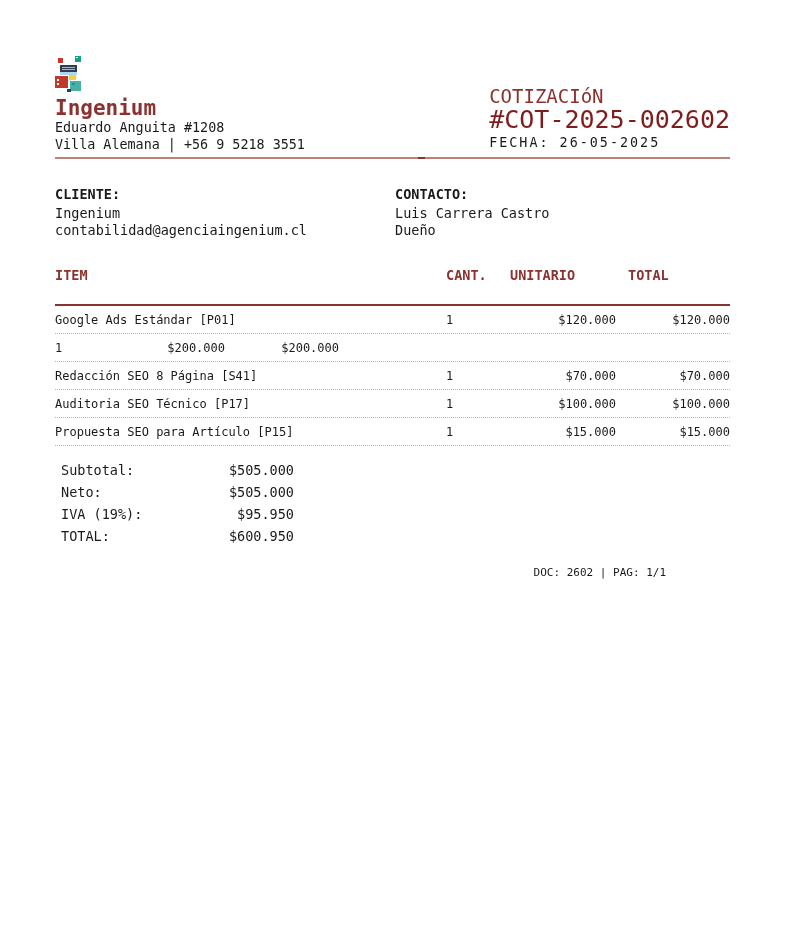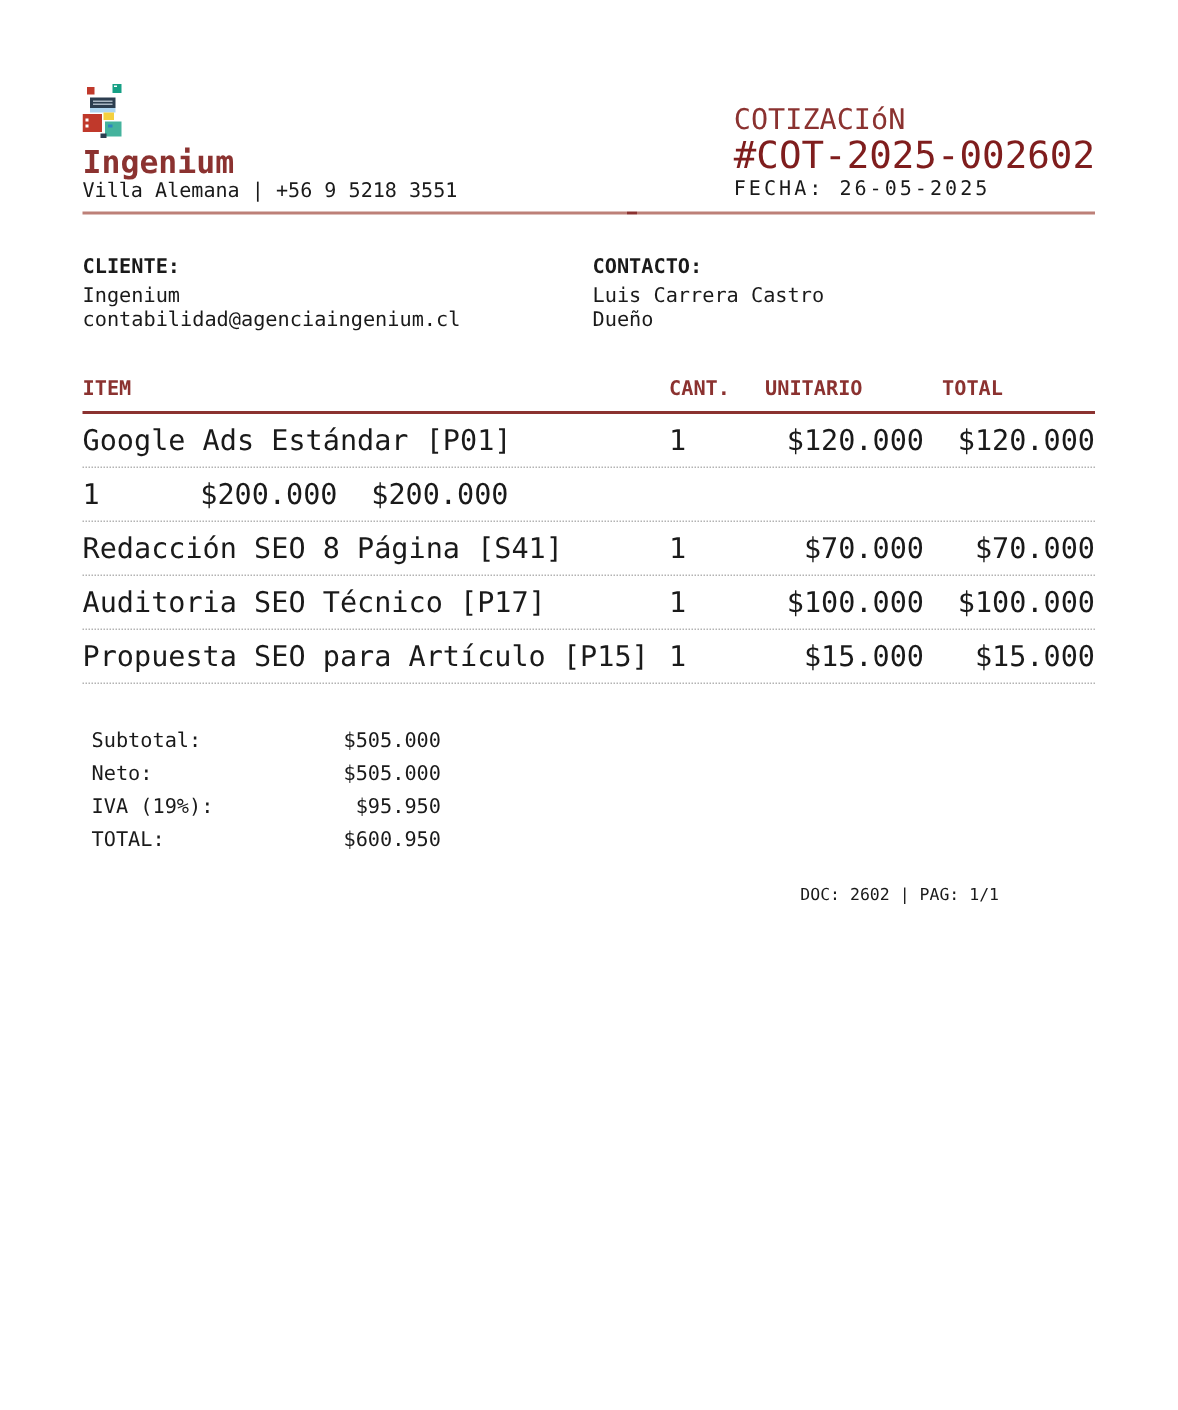--- a/index.html
+++ b/index.html
@@ -33,37 +33,37 @@
   .meta { display: flex; margin-top: 27px; }
   .meta-col { font-size: 13.5px; }
   .meta-col.first { width: 340px; }
   .meta-label { font-weight: bold; margin-bottom: 3px; }
   .meta-line { line-height: 16.5px; }
 
   
   .items { margin-top: 29px; }
   .thead {
     display: flex; color: #8B3230; font-weight: bold; font-size: 13.5px;
-    padding-bottom: 7px; border-bottom: 2px solid #8B3230;
+    padding-bottom: 21px; border-bottom: 2px solid #8B3230;
   }
   .trow {
-    display: flex; font-size: 19px;
+    display: flex; font-size: 12px;
     padding: 7px 0 6px 0;
     border-bottom: 1px dotted #b3b3b3;
   }
   .c-item  { flex: 1; }
   .c-qty   { width: 64px; text-align: left; }
   .c-unit  { width: 106px; }
   .c-total { width: 114px; }
   .thead .c-unit  { text-align: left; }
   .thead .c-total { text-align: left; padding-left: 12px; }
   .trow .c-unit, .trow .c-total { text-align: right; }
 
   
-  .totals { margin-top: 27px; margin-left: 6px; width: 233px; font-size: 13.5px; }
+  .totals { margin-top: 13px; margin-left: 6px; width: 233px; font-size: 13.5px; }
   .total-row { display: flex; justify-content: space-between; line-height: 22px; }
 
   
   .footer { margin-top: 19px; text-align: right; padding-right: 64px; font-size: 11px; color: #1a1a1a; }
 </style>
 </head>
 <body>
 
 <div class="page">
 
@@ -79,20 +79,21 @@
         <rect x="5" y="16" width="17" height="3" fill="#aed6f1"></rect>
         <rect x="0" y="20" width="13" height="12" fill="#c0392b"></rect>
         <rect x="2" y="23" width="2" height="2" fill="#ffffff"></rect>
         <rect x="2" y="27" width="2" height="2" fill="#ffffff"></rect>
         <rect x="14" y="19" width="7" height="5" fill="#f4d03f"></rect>
         <rect x="15" y="25" width="11" height="10" fill="#45b39d"></rect>
         <rect x="17" y="27" width="3" height="2" fill="#2e86c1"></rect>
         <rect x="12" y="33" width="4" height="3" fill="#2c3e50"></rect>
       </svg>
       <div class="company-name">Ingenium</div>
+      <div class="company-line">Eduardo Anguita #1208</div>
       <div class="company-line">Villa Alemana | +56 9 5218 3551</div>
     </div>
     <div class="head-right">
       <div class="doc-type">COTIZACIóN</div>
       <div class="doc-number">#COT-2025-002602</div>
       <div class="doc-date">FECHA: 26-05-2025</div>
     </div>
   </div>
   <div class="top-rule"></div>
 

